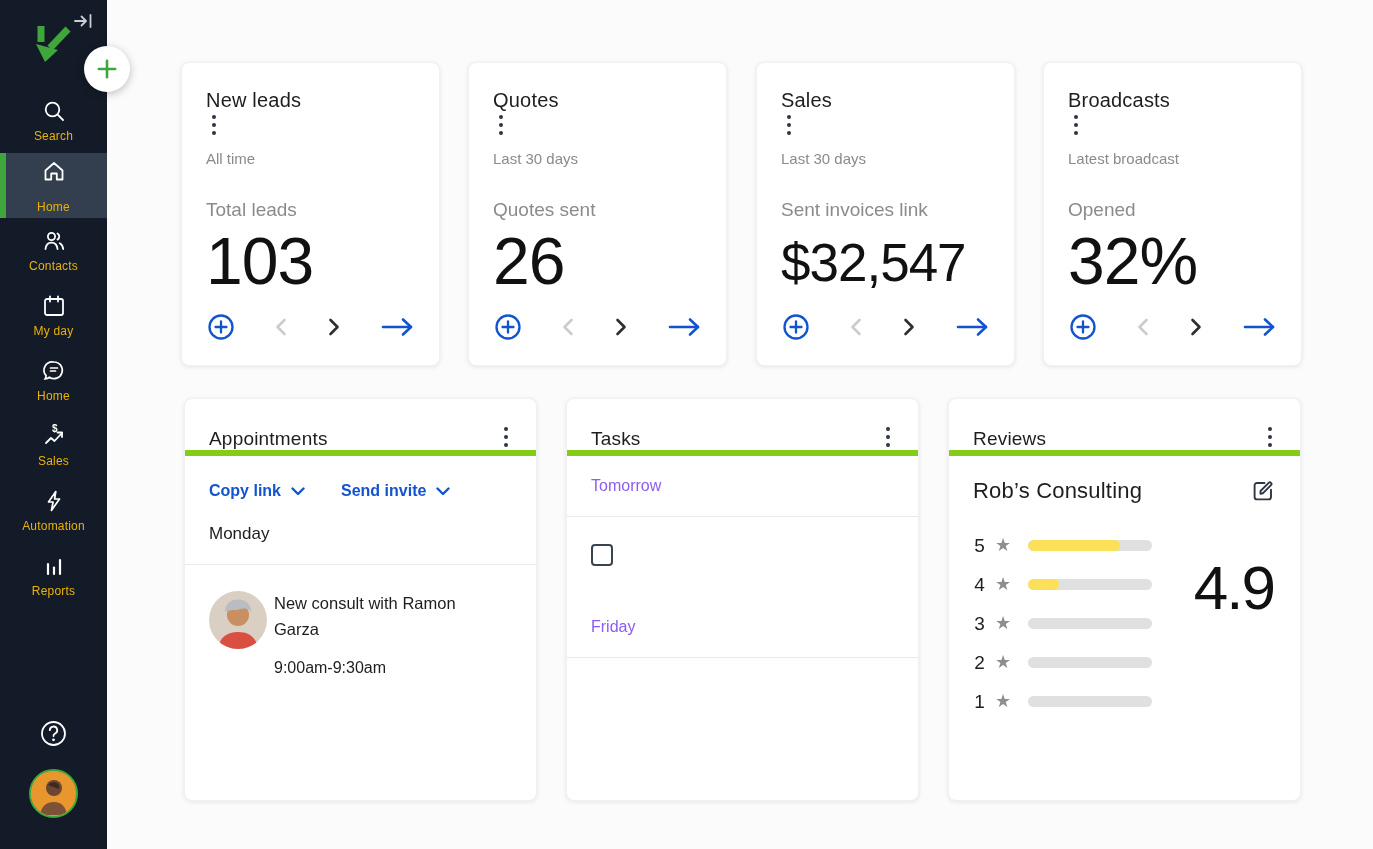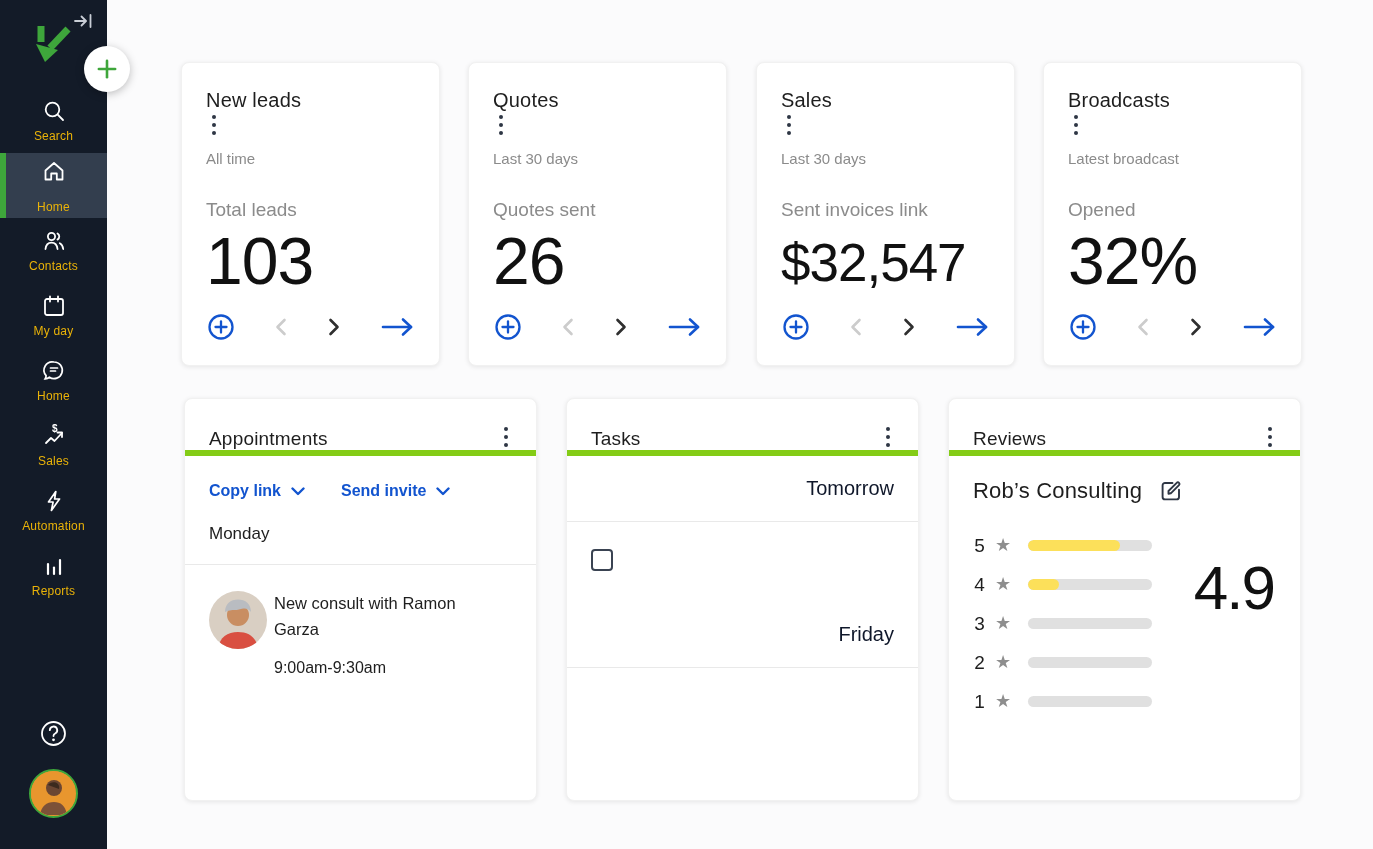--- a/index.html
+++ b/index.html
@@ -62,33 +62,33 @@
   .appt-links { display:flex; gap:36px; padding:26px 24px 0; }
   .blue-link { display:flex; align-items:center; gap:10px; font-size:16px; font-weight:700;
     color:#1254cf; background:none; border:none; cursor:pointer; }
   .day-row { padding:24px 24px 20px; font-size:17px; color:#1e1e1e; }
   .appt-item { display:flex; gap:7px; padding:26px 24px 0; }
   .appt-avatar { width:58px; height:58px; border-radius:50%; overflow:hidden; flex:none; }
   .appt-title { font-size:16.5px; color:#1e1e1e; line-height:1.55; max-width:205px; }
   .appt-time { font-size:16px; color:#1e1e1e; margin-top:17px; }
 
   
-  .section-row { padding:21px 24px; font-size:20px; color:#0f172a;text-align:right; }
+  .section-row { padding:21px 24px; font-size:16px; color:#8b5cf6; }
   .task-item { display:flex; gap:20px; padding:25px 24px 0; }
   .checkbox { width:22px; height:22px; border:2px solid #3a4352; border-radius:4px;
     margin-top:2px; flex:none; cursor:pointer; background:#fff; }
   .task-title { font-size:17px; color:#1e1e1e; }
   .task-due { font-size:15px; color:#9b9b9b; margin-top:5px; }
   .task-assigned { font-size:15px; color:#9b9b9b; margin-top:9px; }
   .task-assigned b { color:#2b2b2b; font-weight:500; font-size:15.5px; }
   .friday-gap { margin-top:31px; }
 
   
   .reviews-body { position:relative; padding:22px 24px 0; }
-  .biz-row { display:flex; align-items:center; gap:16px; }
+  .biz-row { display:flex; align-items:center; gap:16px;justify-content:space-between; }
   .biz-name { font-size:22px; color:#1e1e1e; letter-spacing:.2px; }
   .edit-btn { background:none; border:none; padding:0; cursor:pointer; width:26px; height:26px; }
   .ratings { margin-top:22px; }
   .rating-row { display:flex; align-items:center; height:39px; gap:9px; }
   .rating-num { width:13px; font-size:19px; color:#1e1e1e; text-align:center; }
   .rating-star { font-size:18px; color:#8e8e8e; line-height:1; margin-top:-2px; }
   .rating-bar { width:124px; height:11px; border-radius:6px; background:#e0e0e0;
     overflow:hidden; margin-left:8px; }
   .rating-fill { display:block; height:100%; border-radius:6px; background:#fce05a; }
   .avg-score { position:absolute; top:96px; right:26px; font-size:62px; color:#111;

